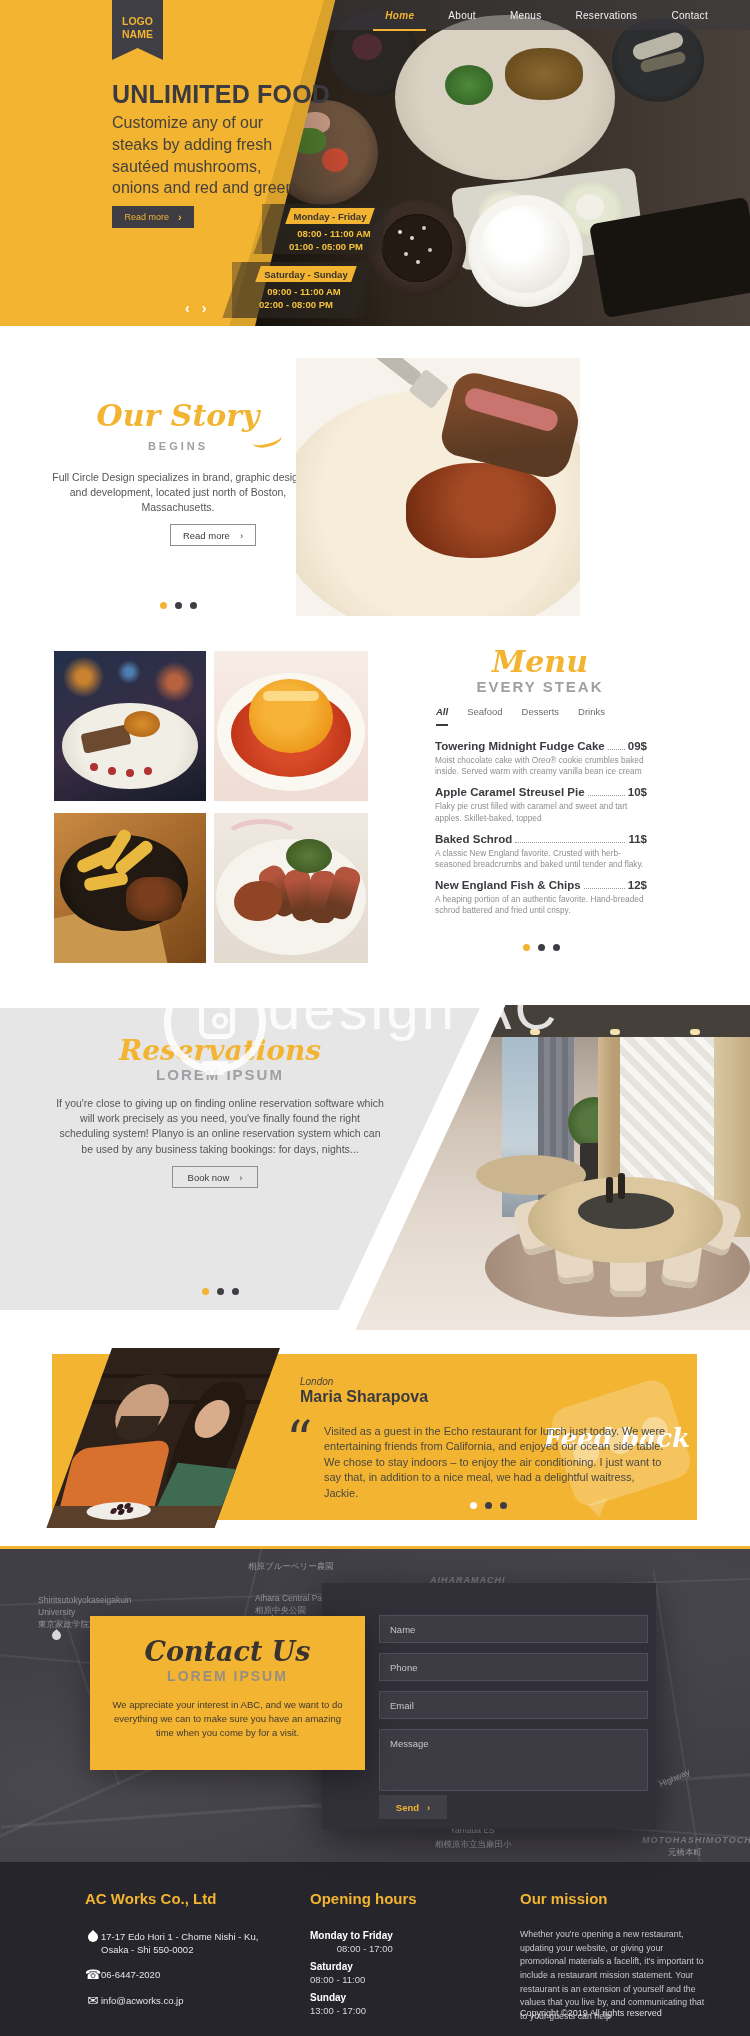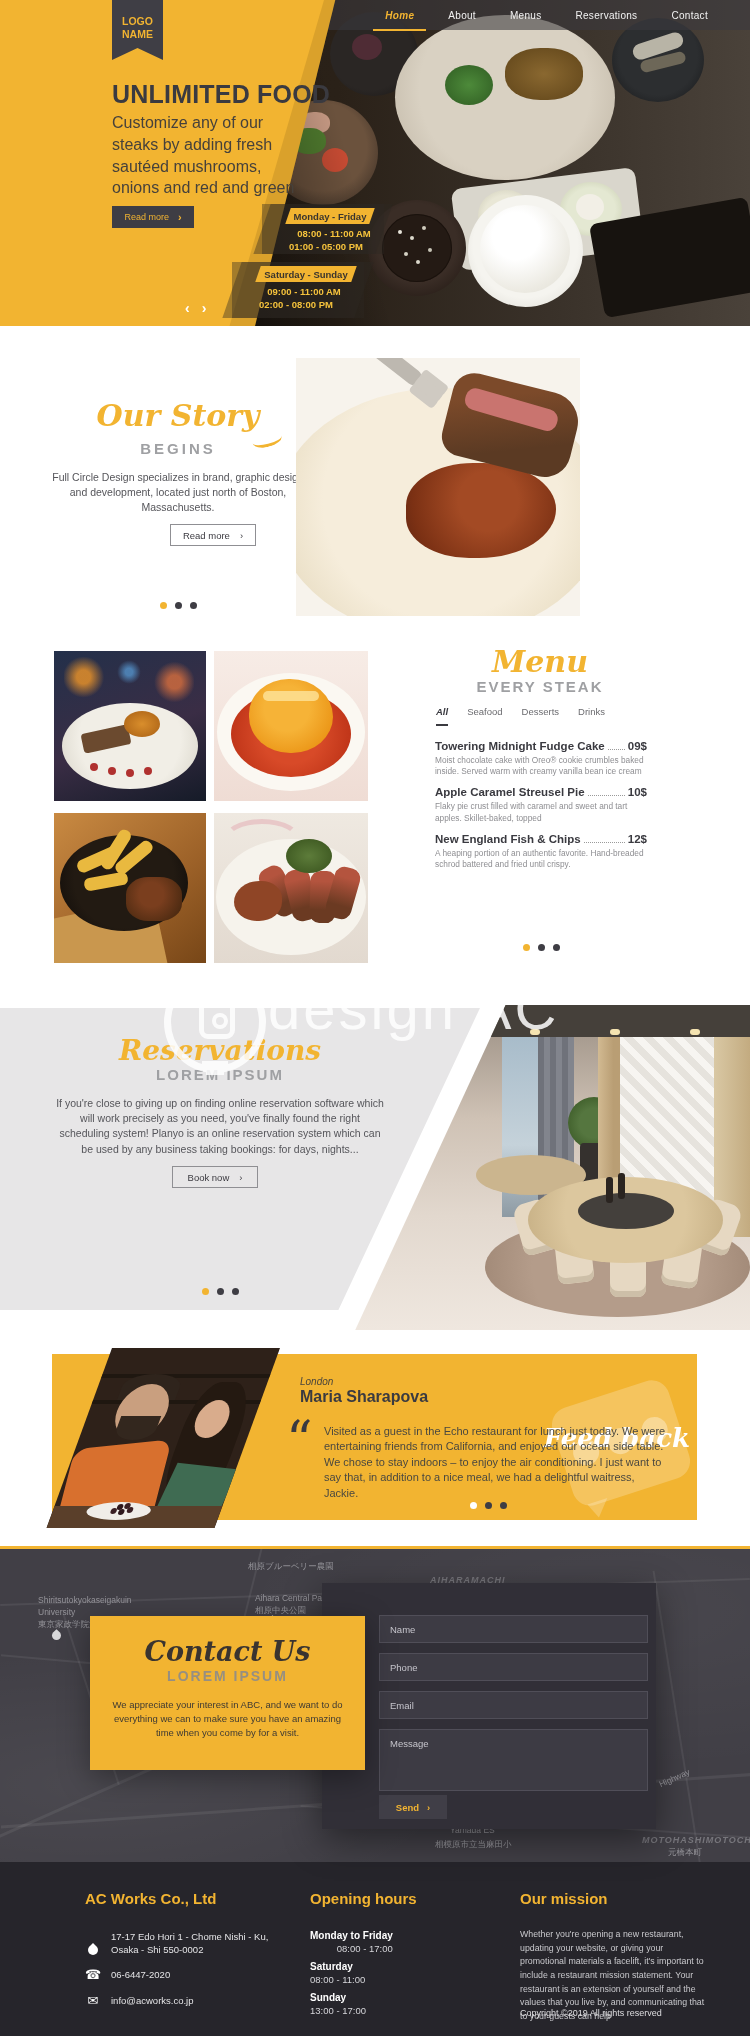--- a/index.html
+++ b/index.html
@@ -78,21 +78,21 @@
   .badge span{position:relative;font-size:9.5px;font-weight:bold;color:#39342e;}
   .badge1{left:288px;top:208px;width:84px;height:16px;}
   .badge2{left:258px;top:266px;width:96px;height:16px;}
   .htime{z-index:5;font-size:9.5px;font-weight:bold;color:#F6C33C;text-align:center;}
   .hero-arrows{left:185px;top:301px;z-index:6;display:flex;gap:12px;}
   .hero-arrows span{color:#fff;font-size:14px;font-weight:bold;line-height:1;cursor:pointer;}
   
   .story-title{left:60px;top:398px;width:236px;text-align:center;font-size:30px;color:var(--accent);margin:0;}
   .swoosh{left:252px;top:432px;width:30px;height:12px;border-bottom:3px solid var(--accent);
     border-radius:0 0 100% 100%;transform:rotate(-14deg);}
-  .story-sub{left:60px;top:440px;width:236px;text-align:center;font-size:15px;font-weight:bold;
+  .story-sub{left:60px;top:440px;width:236px;text-align:center;font-size:11px;font-weight:bold;
     color:var(--gray-sub);letter-spacing:3px;margin:0;}
   .story-text{left:48px;top:470px;width:260px;text-align:center;font-size:10.5px;color:#55555a;line-height:1.42;margin:0;}
   .story-btn{left:170px;top:524px;width:86px;height:22px;}
   .story-dots{left:60px;top:602px;width:236px;}
   .story-photo{left:296px;top:358px;width:284px;height:258px;overflow:hidden;background:#f7f3ec;}
   .sp-plate{position:absolute;left:-20px;top:30px;width:330px;height:250px;border-radius:50%;
     background:radial-gradient(circle at 50% 45%,#f6eddb 55%,#eadfc6 78%,#f2e9d6 100%);}
   .sp-sauce{position:absolute;left:110px;top:105px;width:150px;height:95px;border-radius:48% 52% 55% 45%;
     background:radial-gradient(circle at 55% 40%,#a34a24 30%,#7c3114 75%,#5f2410 100%);}
   .sp-steak{position:absolute;left:150px;top:25px;width:130px;height:85px;border-radius:22px 30px 26px 20px;
@@ -233,21 +233,21 @@
   .contact-card{left:90px;top:1616px;width:275px;height:154px;background:var(--accent);z-index:5;
     box-shadow:0 8px 28px rgba(0,0,0,.35);}
   .cc-title{position:absolute;left:0;top:20px;width:100%;text-align:center;font-size:27px;color:#3a3430;margin:0;}
   .cc-sub{position:absolute;left:0;top:52px;width:100%;text-align:center;font-size:14px;font-weight:bold;
     color:#9790840;color:#968F82;letter-spacing:2px;margin:0;}
   .cc-text{position:absolute;left:22px;top:82px;width:231px;text-align:center;font-size:9.5px;color:#3f3a33;line-height:1.45;margin:0;}
   
   .footer{left:0;top:1862px;width:750px;height:174px;background:#26252B;}
   .f-title{position:absolute;font-size:15px;font-weight:bold;color:var(--accent);margin:0;}
   .f-text{font-size:9.5px;color:#E4E4E6;line-height:1.4;}
-  .f-row{position:absolute;display:flex;gap:10px;align-items:flex-end;}
+  .f-row{position:absolute;display:flex;gap:0;align-items:flex-start;}
   .f-ico{width:16px;text-align:center;color:#fff;font-size:13px;line-height:1;}
   .f-days{font-size:10px;font-weight:bold;color:#fff;}
   .f-time{font-size:9.5px;color:#D6D6DA;}
   .f-mission{position:absolute;font-size:8.8px;color:#C9C9CD;line-height:1.55;margin:0;}
   .f-copy{position:absolute;font-size:9px;color:#DEDEE0;margin:0;}
   .fpin{width:10px;height:10px;background:#fff;border-radius:50% 50% 50% 0;transform:rotate(135deg);margin:2px 3px 0 3px;}
 </style>
 </head>
 <body>
 
@@ -413,20 +413,28 @@
       <div class="mi">
         <div class="mi-row">
             <span class="mi-name">Apple Caramel Streusel Pie</span>
             <span class="mi-leader"></span>
             <span class="mi-price">10$</span>
           </div>
         <div class="mi-desc">Flaky pie crust filled with caramel and sweet and tart apples. Skillet-baked, topped</div>
       </div>
       <div class="mi">
         <div class="mi-row">
+            <span class="mi-name">Baked Schrod</span>
+            <span class="mi-leader"></span>
+            <span class="mi-price">11$</span>
+          </div>
+        <div class="mi-desc">A classic New England favorite. Crusted with herb-seasoned breadcrumbs and baked until tender and flaky.</div>
+      </div>
+      <div class="mi">
+        <div class="mi-row">
             <span class="mi-name">New England Fish &amp; Chips</span>
             <span class="mi-leader"></span>
             <span class="mi-price">12$</span>
           </div>
         <div class="mi-desc">A heaping portion of an authentic favorite. Hand-breaded schrod battered and fried until crispy.</div>
       </div>
     </div>
 
     <div class="abs dots menu-dots">
       <span class="dot on"></span>

